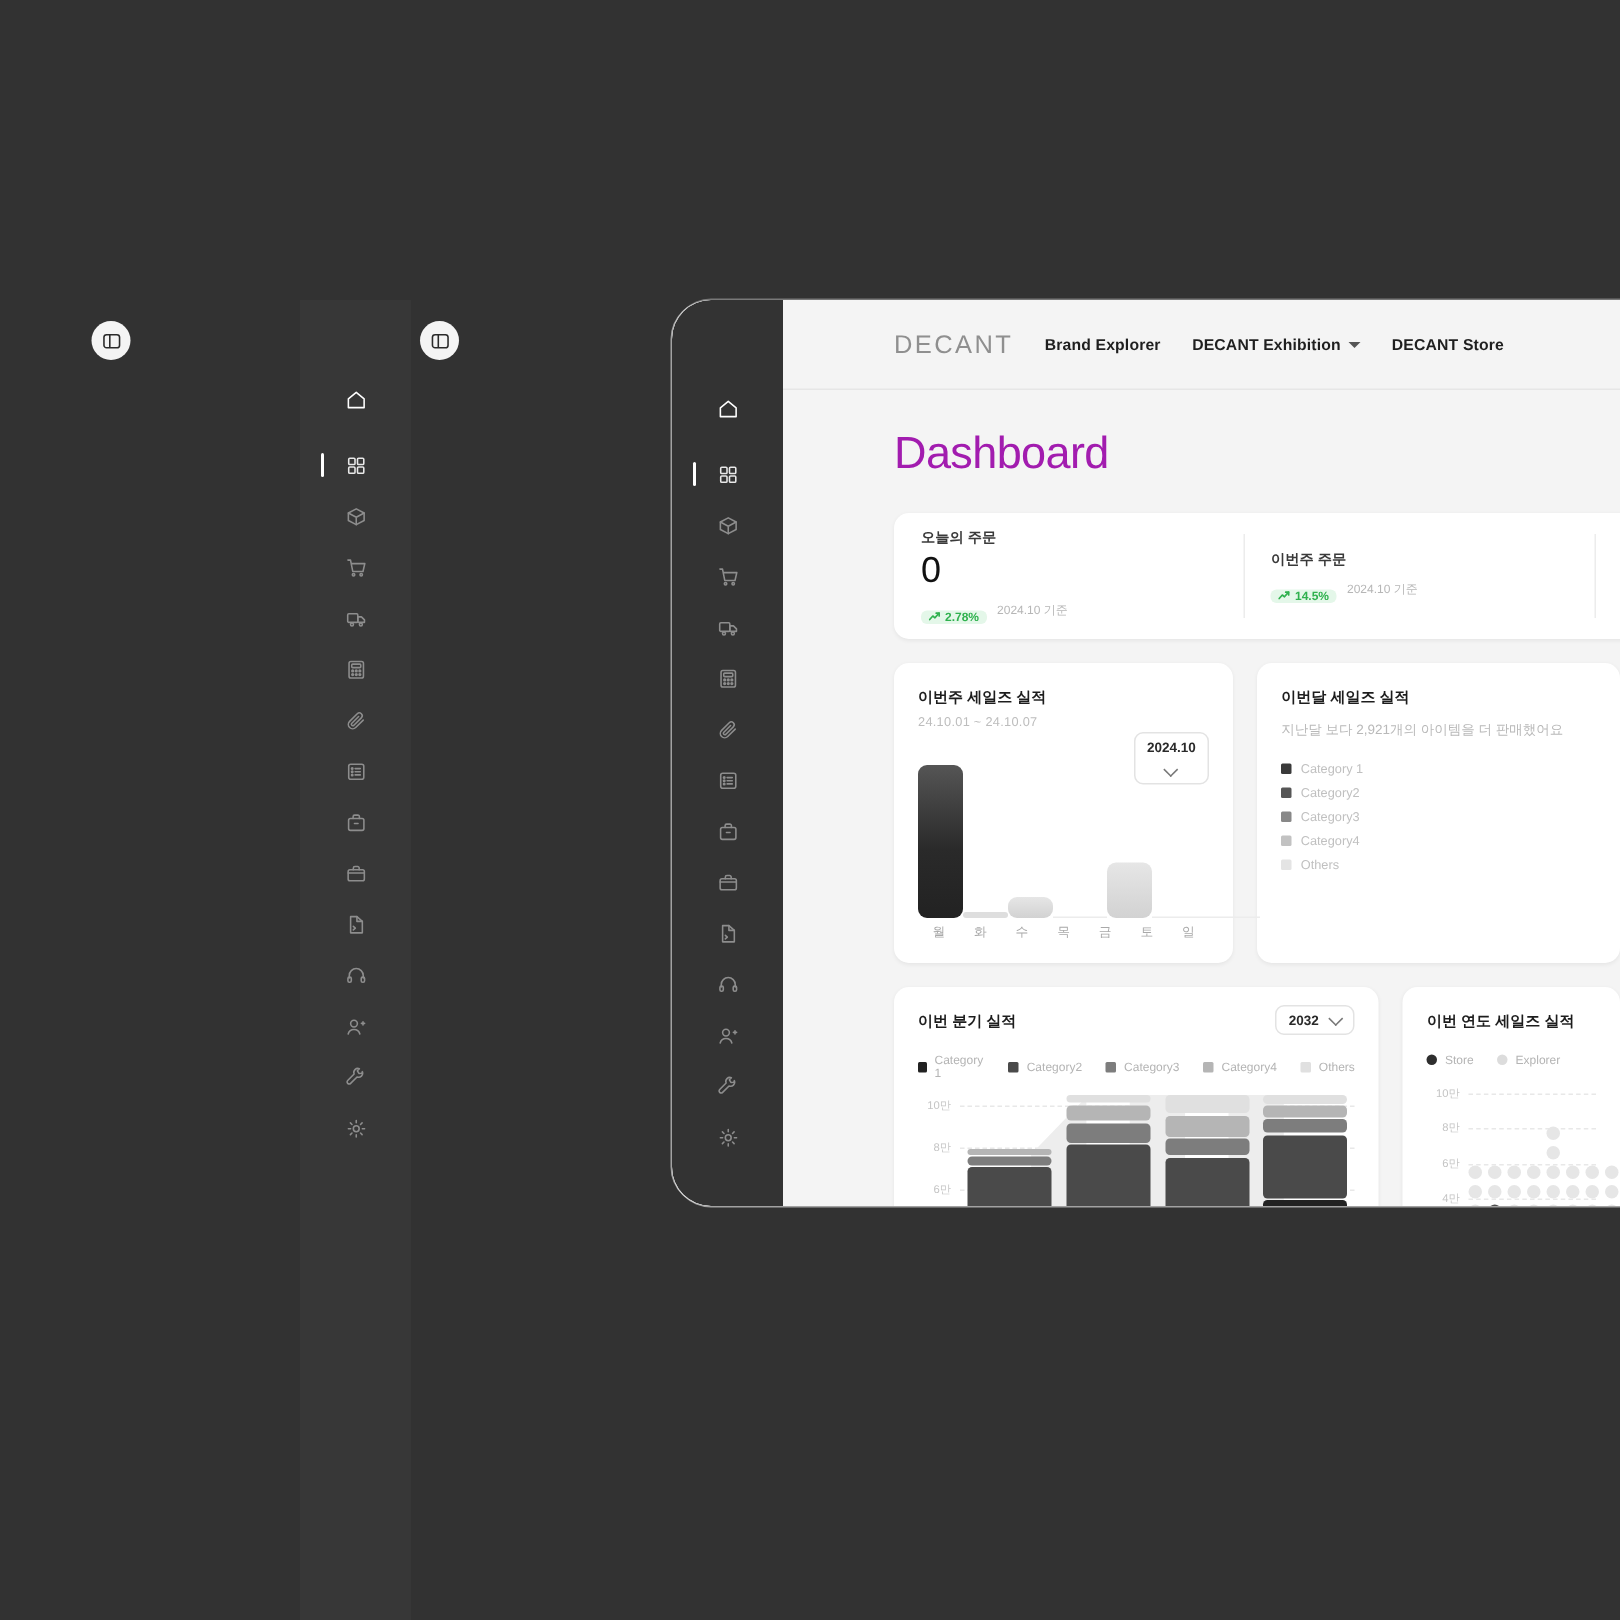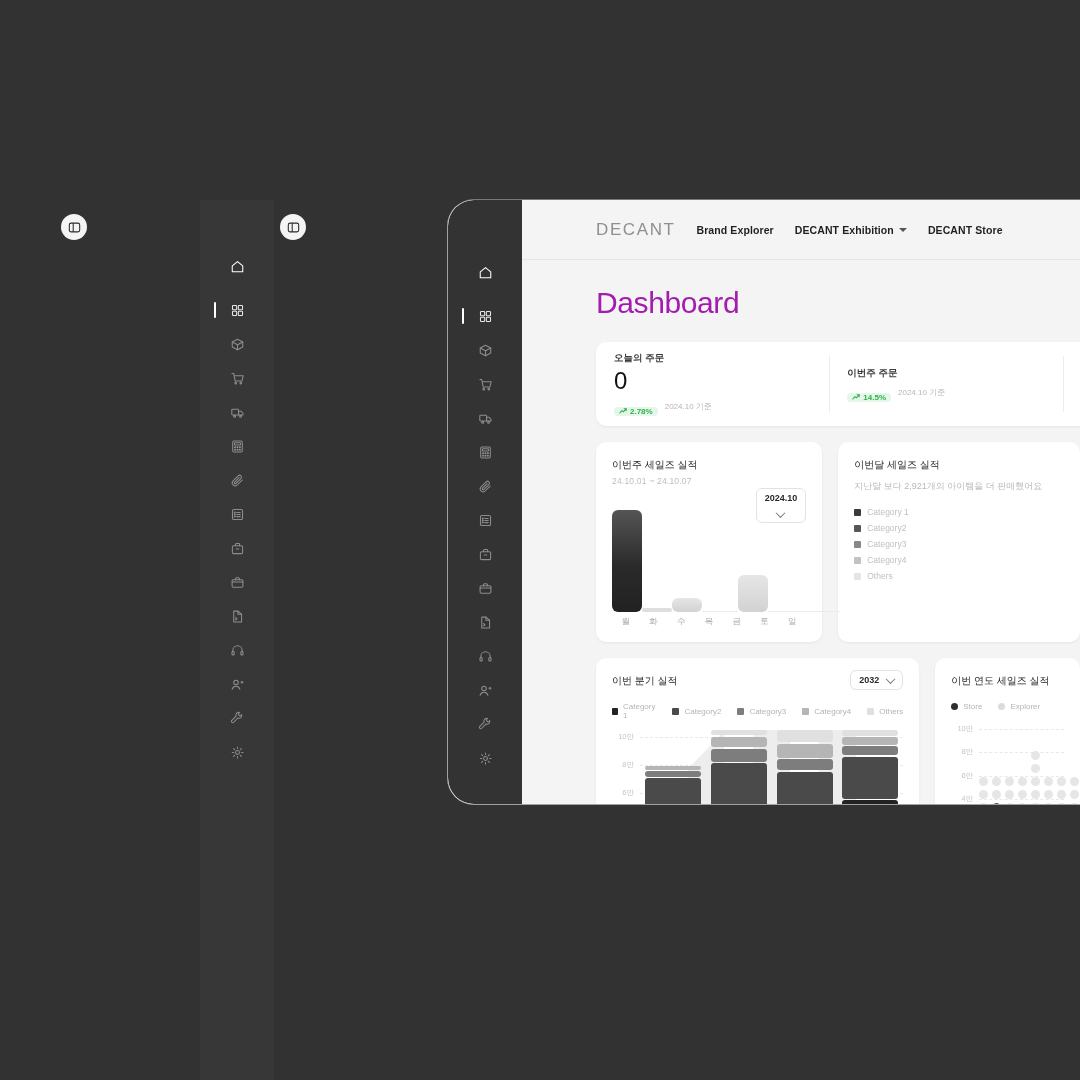--- a/index.html
+++ b/index.html
@@ -123,21 +123,21 @@
   .badge{
     display:inline-flex; gap:3px;
     padding:0 5px; border-radius:4px; font-size:8px; font-weight:700;margin-top:10px;
   }
   .badge.up{ background:#e4f7e9; color:#2fb14e; }
   .badge svg{ display:block; }
   .stat-note{ font-size:8px; color:#b6b6b6; }
 
   
   .row{ display:flex; gap:16px; margin-bottom:16px; }
-  .card-title{ font-size:10px; font-weight:400; color:#1d1d1d; }
+  .card-title{ font-size:10px; font-weight:700; color:#1d1d1d; }
   .card-sub{ font-size:8.5px; color:#bdbdbd; margin-top:4px; letter-spacing:.2px; }
 
   .c-week{ width:330px; height:200px; padding:16px 16px 0 16px; position:relative; }
   .c-month{ width:354px; height:200px; padding:16px; }
   .c-quarter{ width:330px; height:175px; padding:16px; position:relative; }
   .c-year{ width:354px; height:175px; padding:16px; }
 
   .select{
     position:absolute; right:16px;
     display:inline-flex; align-items:center; gap:8px;

